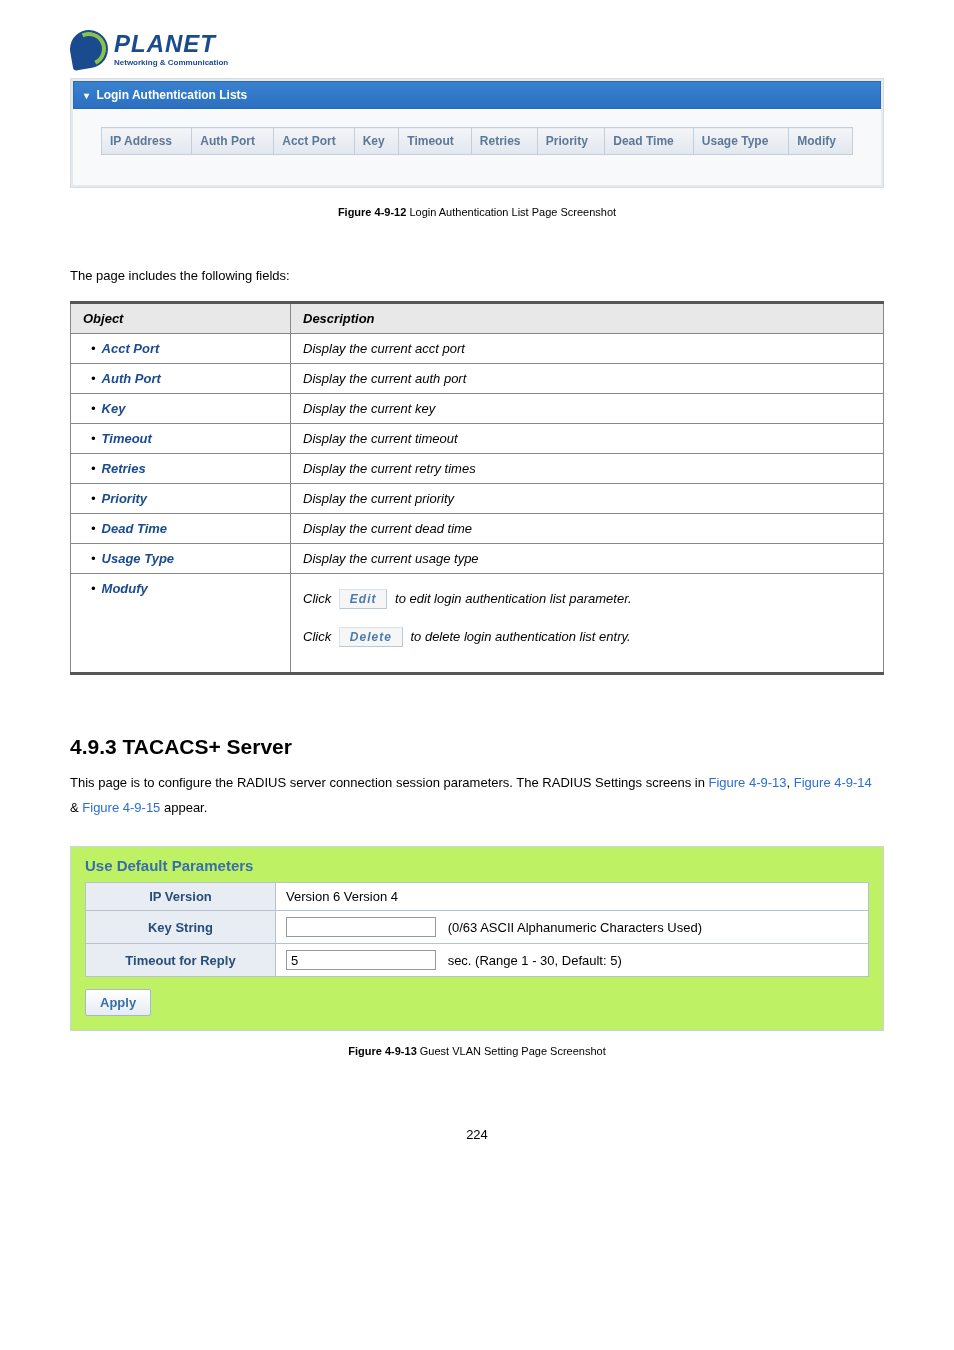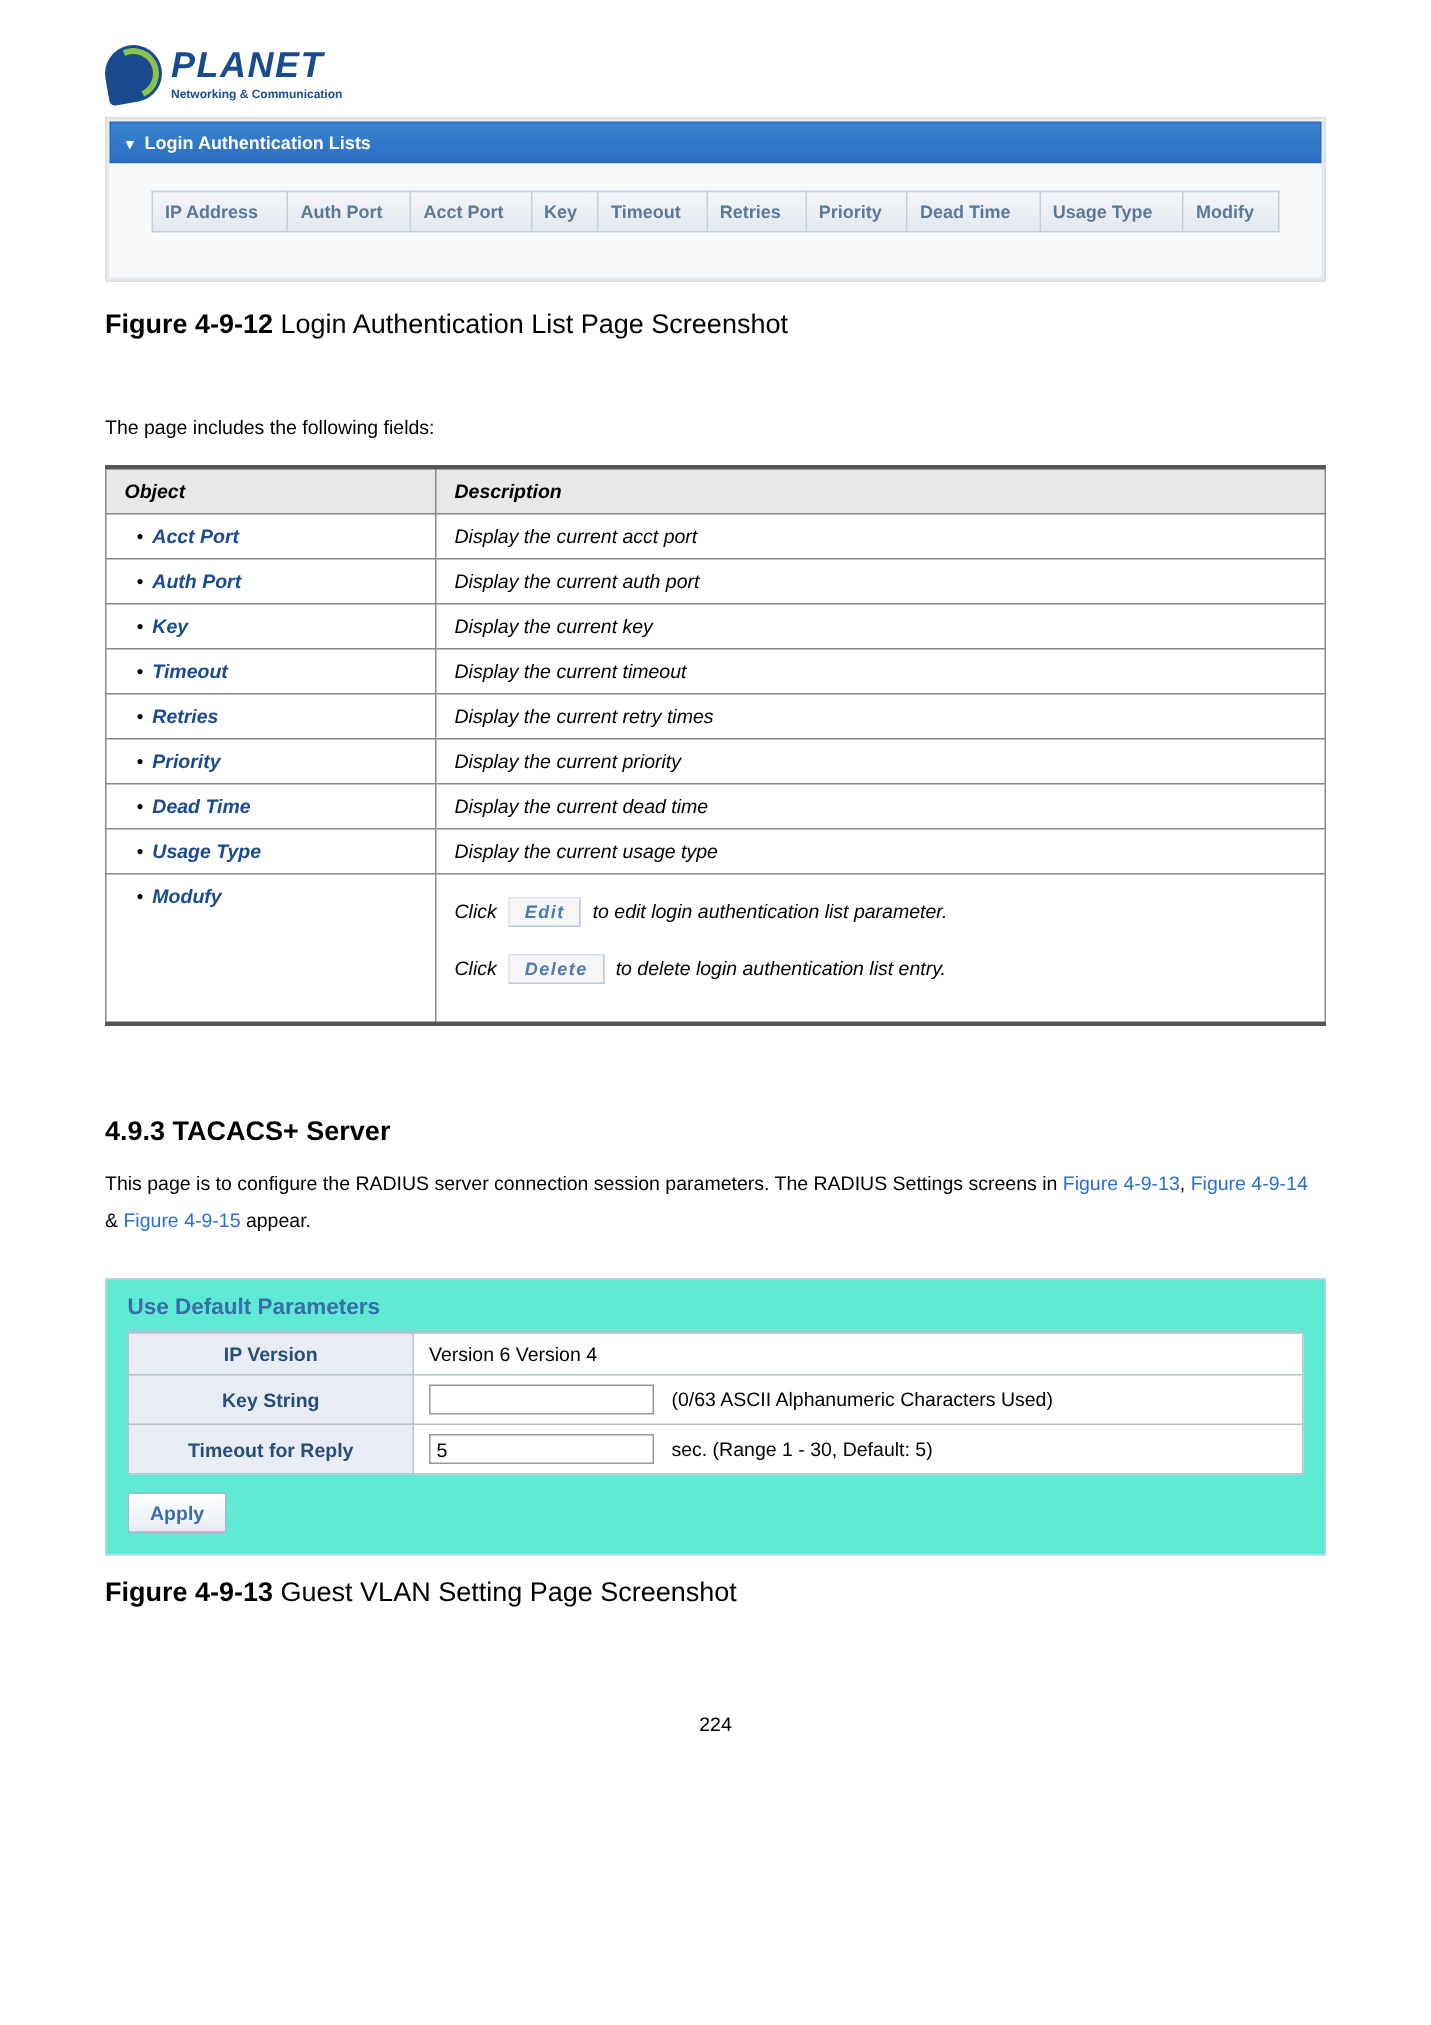--- a/index.html
+++ b/index.html
@@ -61,21 +61,21 @@
   .authlist th {
     background: linear-gradient(#f3f5f8, #e2e8ef);
     color: #5c7898;
     font-weight: bold;
     font-size: 12px;
     text-align: left;
     padding: 6px 8px;
     border: 1px solid #c5cfda;
   }
 
-  .caption { margin: 18px 0 50px 0; font-size: 18px; }
+  .caption { text-align: center; margin: 18px 0 50px 0; font-size: 11px; }
   .caption b { font-weight: bold; }
 
   .intro { margin: 6px 0 18px 0; }
 
   .desc-table {
     width: 100%;
     border-collapse: collapse;
     border-top: 3px solid #555;
     border-bottom: 3px solid #555;
   }
@@ -101,28 +101,28 @@
     border-left-color: #d9e3ee;
     color: #4b7cb0;
     font-weight: bold;
     font-size: 12px;
     padding: 2px 10px;
     margin: 0 4px;
     letter-spacing: 1px;
   }
   .mod-row .line { margin: 8px 0 18px 0; }
 
-  h3.section { font-size: 18px; margin: 60px 0 12px 0; }
+  h3.section { font-size: 21px; margin: 60px 0 12px 0; }
 
   .para { margin: 10px 0 26px 0; line-height: 1.9; font-size: 13px; }
   .para a { color: #2a6fd6; text-decoration: none; }
 
   .param-panel {
     border: 1px solid #c9d3de;
-    background: #5eead4;
+    background: #bef264;
     padding: 0;
   }
   .param-title {
     color: #3a6ea8;
     font-weight: bold;
     font-size: 15px;
     padding: 10px 14px 8px 14px;
   }
   .param-table {
     border-collapse: collapse;

